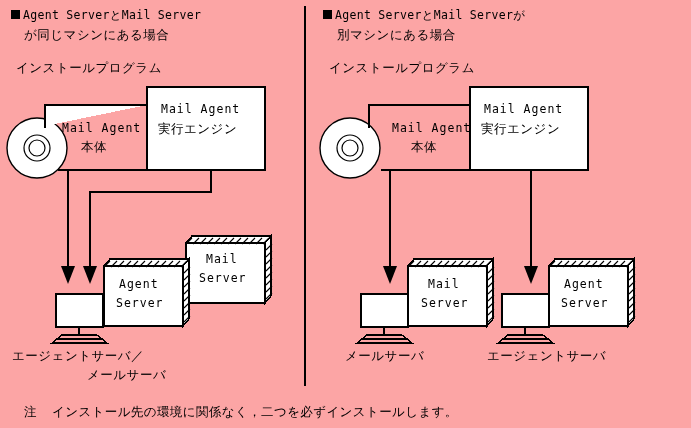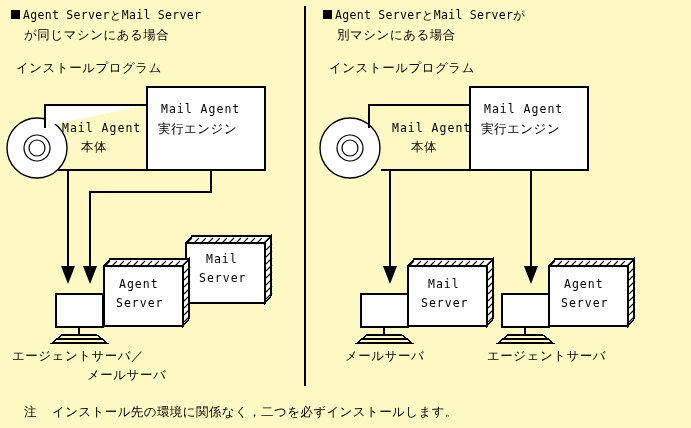--- a/index.html
+++ b/index.html
@@ -10,21 +10,21 @@
   body {
     width: 691px;
     height: 428px;
     overflow: hidden;
     font-family: "DejaVu Sans Mono", "Liberation Mono", monospace;
   }
   #diagram-root {
     position: relative;
     width: 691px;
     height: 428px;
-    background: #fef9c3;
+    background: #fca5a5;
   }
   svg.figure {
     display: block;
     width: 691px;
     height: 428px;
   }
   .stroke {
     fill: none;
     stroke: #000000;
     stroke-width: 1.4;

